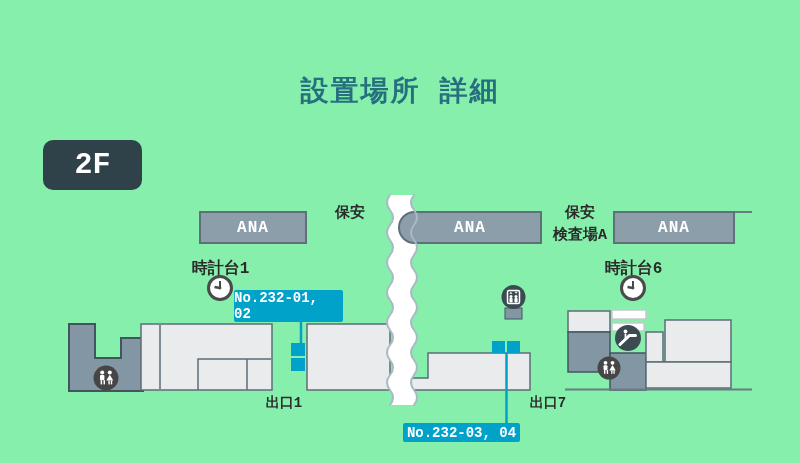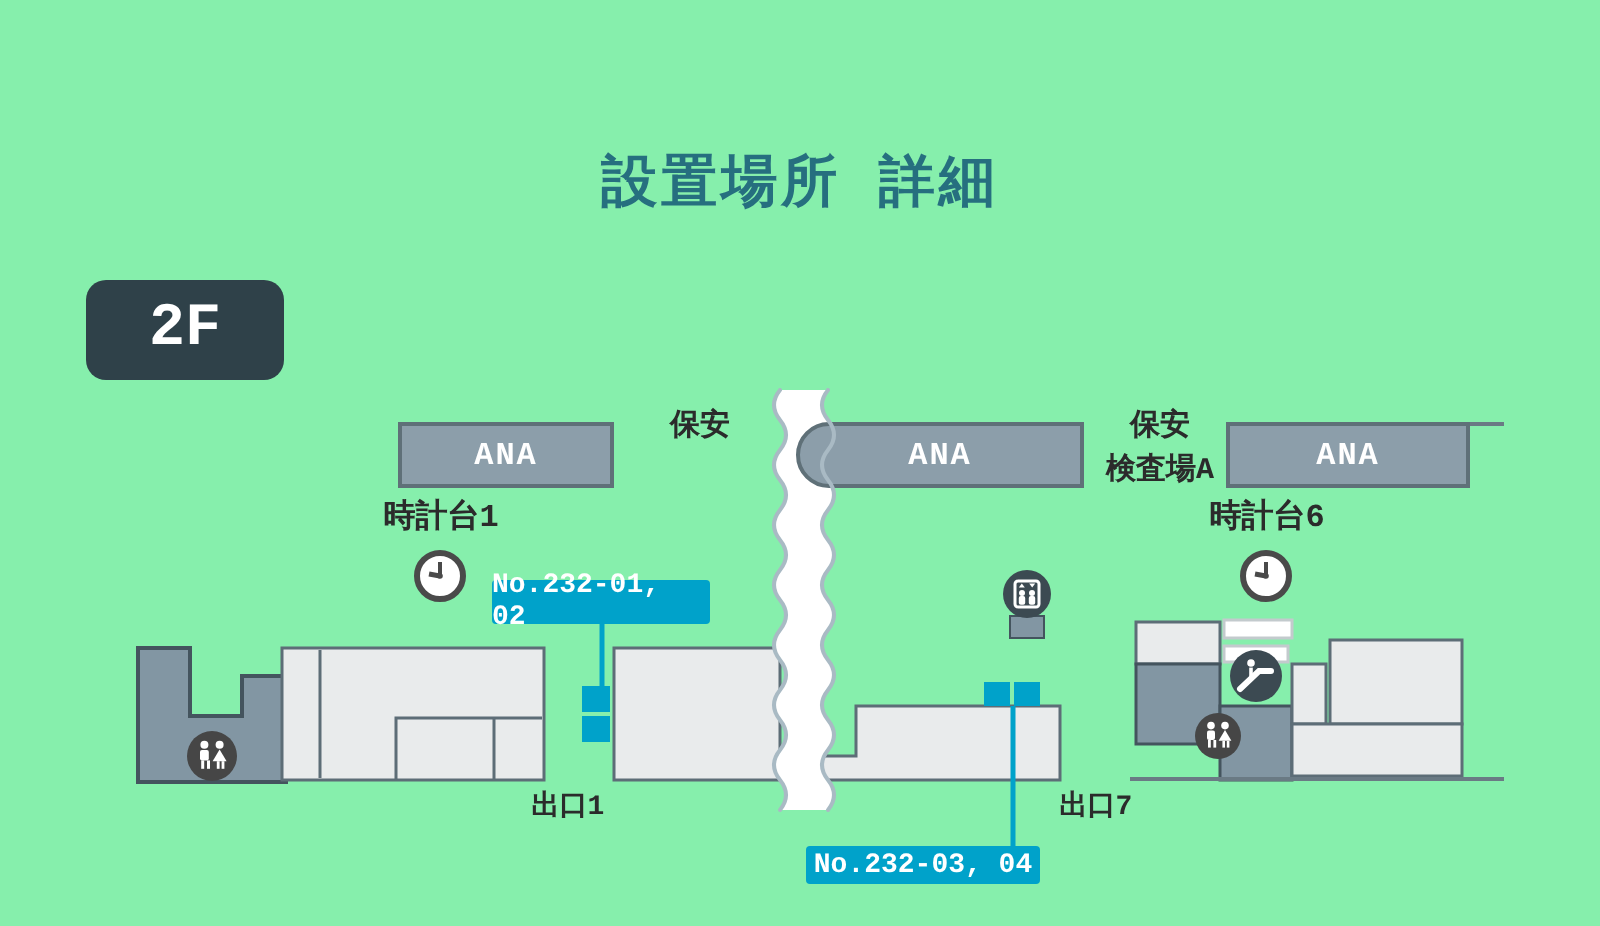--- a/index.html
+++ b/index.html
@@ -24,21 +24,21 @@
     position:absolute; top:211px; height:33px; box-sizing:border-box;
     background:#8c9eaa; border:2px solid #5f7078; color:#fff;
     font-weight:bold; font-size:16px; letter-spacing:1px;
     display:flex; align-items:center; justify-content:center; z-index:3;
   }
   .counter-mid { border-radius:17px 0 0 17px; }
   .jp-label {
     position:absolute; color:#2b2b2b; font-weight:bold; text-align:center; z-index:3;
   }
   .security-label { top:203px; width:84px; font-size:15px; line-height:22px; }
-  .clock-label { top:248px; width:75px; font-size:16px; }
+  .clock-label { top:258px; width:75px; font-size:16px; }
   .exit-label { top:394px; width:70px; font-size:14px; }
   .loc-label {
     position:absolute; background:#00a2ca; color:#fff; font-weight:bold; font-size:14px;
     border-radius:2px; display:flex; align-items:center; justify-content:center; z-index:3;
   }
 </style>
 </head>
 <body>
 
 <div class="stage">
@@ -161,21 +161,21 @@
     <span style="display:block;">保安</span>
   </div>
   <div class="jp-label security-label" style="left:538px;">
     <span style="display:block;">保安</span>
     <span style="display:block;">検査場A</span>
   </div>
 
   <div class="jp-label clock-label" style="left:183px;">時計台1</div>
   <div class="jp-label clock-label" style="left:596px;">時計台6</div>
 
-  <div class="loc-label" style="left:246px;top:290px;width:109px;height:22px;">No.232-01, 02</div>
+  <div class="loc-label" style="left:234px;top:290px;width:109px;height:32px;">No.232-01, 02</div>
   <div class="loc-label" style="left:403px;top:423px;width:117px;height:19px;">No.232-03, 04</div>
 
   <div class="jp-label exit-label" style="left:249px;">出口1</div>
   <div class="jp-label exit-label" style="left:513px;">出口7</div>
 
   <svg class="stroke-layer" width="46" height="212" viewBox="0 0 46 212">
     <g fill="none" stroke="#a9bac4" stroke-width="2" stroke-linecap="round">
       <path d="M14,1
         q-6,7.5 0,15 q6,7.5 0,15 q-6,7.5 0,15 q6,7.5 0,15 q-6,7.5 0,15 q6,7.5 0,15 q-6,7.5 0,15
         q6,7.5 0,15 q-6,7.5 0,15 q6,7.5 0,15 q-6,7.5 0,15 q6,7.5 0,15 q-6,7.5 0,15 q6,7.5 0,15"></path>

